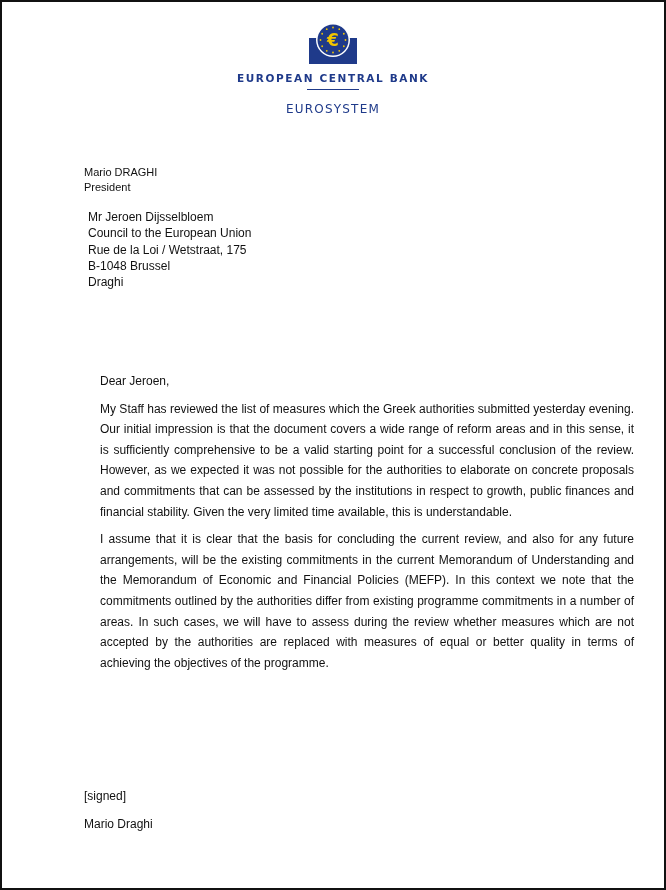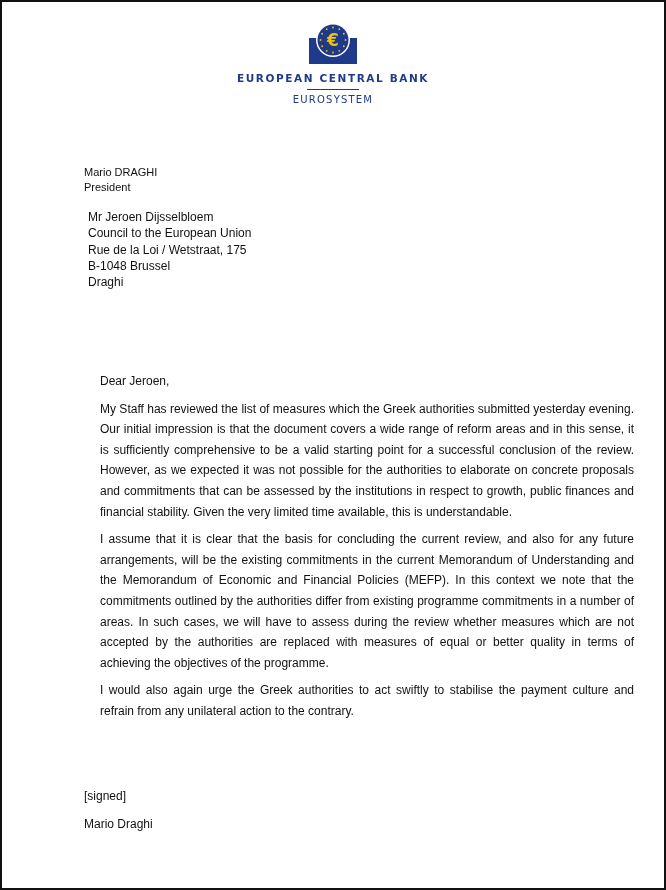--- a/index.html
+++ b/index.html
@@ -49,23 +49,23 @@
       letter-spacing: 1.6px;
       color: #1f3a8a;
     }
     .logo-rule {
       width: 52px;
       height: 1px;
       background: #1f3a8a;
       margin: 5px auto 0 auto;
     }
     .logo-sub {
-      margin-top: 4px;
+      margin-top: 12px;
       font-family: "DejaVu Sans", sans-serif;
-      font-size: 10px;
+      font-size: 12px;
       letter-spacing: 1.2px;
       color: #1f3a8a;
     }
     
     .sender {
       position: absolute;
       left: 82px;
       top: 163px;
       font-size: 11px;
       line-height: 15px;
@@ -161,19 +161,18 @@
     <span class="line">Rue de la Loi / Wetstraat, 175</span>
     <span class="line">B-1048 Brussel</span>
     <span class="line">Draghi</span>
   </div>
 
 
   <div class="body-text">
     <p class="salutation">Dear Jeroen,</p>
     <p>My Staff has reviewed the list of measures which the Greek authorities submitted yesterday evening. Our initial impression is that the document covers a wide range of reform areas and in this sense, it is sufficiently comprehensive to be a valid starting point for a successful conclusion of the review. However, as we expected it was not possible for the authorities to elaborate on concrete proposals and commitments that can be assessed by the institutions in respect to growth, public finances and financial stability. Given the very limited time available, this is understandable.</p>
     <p>I assume that it is clear that the basis for concluding the current review, and also for any future arrangements, will be the existing commitments in the current Memorandum of Understanding and the Memorandum of Economic and Financial Policies (MEFP). In this context we note that the commitments outlined by the authorities differ from existing programme commitments in a number of areas. In such cases, we will have to assess during the review whether measures which are not accepted by the authorities are replaced with measures of equal or better quality in terms of achieving the objectives of the programme.</p>
-    <p>I would also again urge the Greek authorities to act swiftly to stabilise the payment culture and refrain from any unilateral action to the contrary.</p>
   </div>
 
   <div class="signed">[signed]</div>
   <div class="signer">Mario Draghi</div>
 
 </div>
 
 </body></html>

